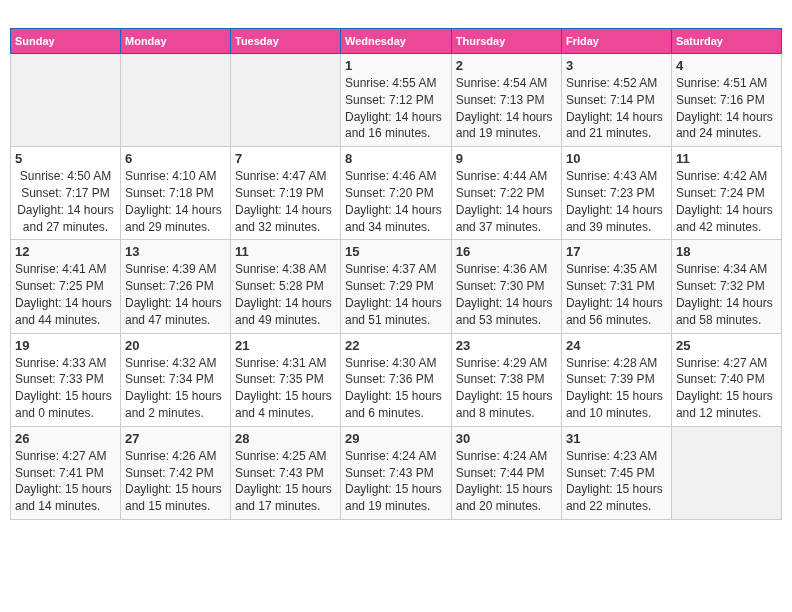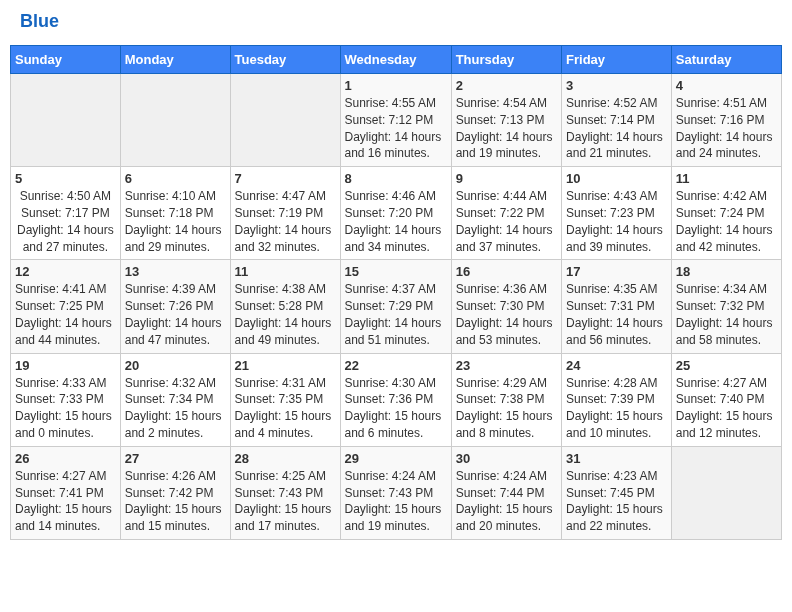--- a/index.html
+++ b/index.html
@@ -47,25 +47,25 @@
     .location-title {
       font-size: 16px;
       color: #555;
     }
     .calendar {
       width: 100%;
       border-collapse: collapse;
       font-size: 11px;
     }
     .calendar thead th {
-      background-color: #3b82f6;
+      background-color: #ec4899;
       color: #fff;
       padding: 6px 4px;
       text-align: left;
-      font-size: 13px;
+      font-size: 11px;
       border: 1px solid #1565c0;
     }
     .calendar tbody td {
       border: 1px solid #ccc;
       vertical-align: top;
       padding: 4px;
       width: 113px;
       min-height: 75px;
       background: #fff;
     }
@@ -87,21 +87,20 @@
       background: #f0f0f0 !important;
     }
   </style>
 </head>
 <body>
 
 <div>
   <div class="header">
     <div class="logo">
       <div>
-        <div style="font-size:18px;font-weight:bold;color:#1565c0;margin-top:-4px;">Blue</div>
       </div>
     </div>
     <div class="title-block">
       <div class="month-title"></div>
       <div class="location-title"></div>
     </div>
   </div>
 
   <table class="calendar">
     <thead>

